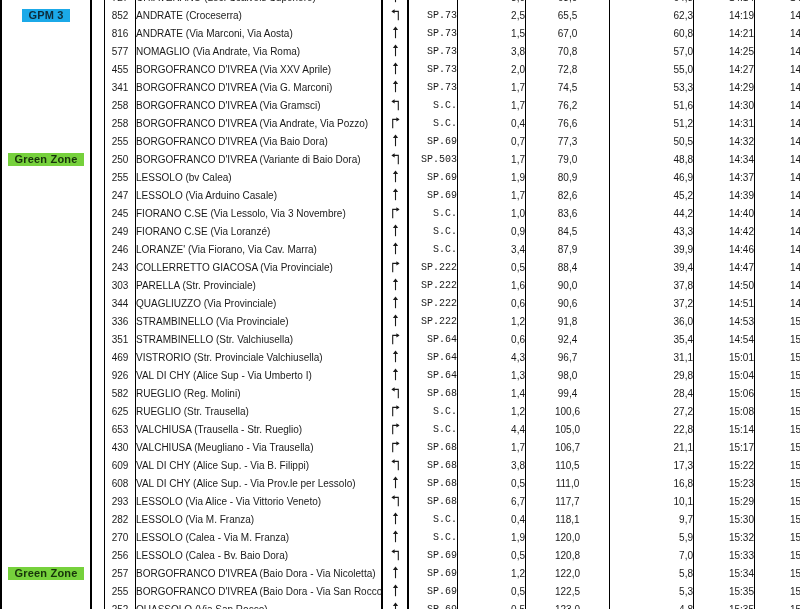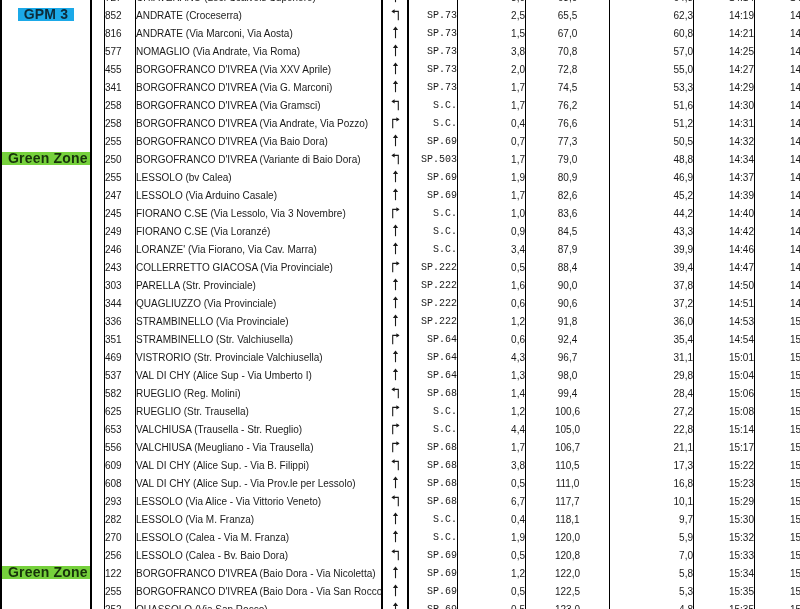--- a/index.html
+++ b/index.html
@@ -27,38 +27,38 @@
     line-height:18px;
     padding:0;
     vertical-align:middle;
     white-space:nowrap;
     overflow:hidden;
   }
 
   
   .c-zone   {width:88px;  text-align:center;}
   .c-gapa   {width:12px;}
-  .c-alt    {width:30px;  text-align:left; padding-right:3px;}
+  .c-alt    {width:30px;  text-align:center; padding-right:3px;}
   .c-name   {width:245px; text-align:left;  padding-left:4px;}
   .c-arrow  {width:24px;  text-align:center;}
   .c-road   {width:48px;  text-align:right;font-family:Liberation Mono, monospace;}
   .c-part   {width:67px;  text-align:right; padding-right:3px;}
   .c-tot    {width:83px;  text-align:center; padding-right:3px;}
   .c-rem    {width:83px;  text-align:right; padding-right:3px;margin-top:36px;}
   .c-t1     {width:60px;  text-align:right; padding-right:3px;}
   .c-t2     {width:60px;  text-align:right; padding-right:3px;}
 
   
   .vl-thick { border-left:2px solid #000; }
   .vl-thin  { border-left:1px solid #000; }
 
   
   .badge{
     display:inline-block;
-    font-size:14px;
+    font-size:11px;
     font-weight:bold;
     line-height:13px;
     padding:0 6px;
     letter-spacing:.2px;
   }
   .badge.gpm   { background:#1BA9E8; color:#0d2b3a; }
   .badge.green { background:#76D13C; color:#17330a; }
 
   
   .arw{ display:inline-block; width:13px; height:13px; vertical-align:-2px; }
@@ -402,21 +402,21 @@
           <td class="c-road vl-thick">SP.64</td>
           <td class="c-part vl-thin">4,3</td>
           <td class="c-tot vl-thin">96,7</td>
           <td class="c-rem vl-thin">31,1</td>
           <td class="c-t1 vl-thin">15:01</td>
           <td class="c-t2 vl-thin">15:09</td>
         </tr>
         <tr class="route-row">
           <td class="c-zone vl-thick"></td>
           <td class="c-gapa vl-thick"></td>
-          <td class="c-alt vl-thin">537</td>
+          <td class="c-alt vl-thin">926</td>
           <td class="c-name vl-thin">VAL DI CHY (Alice Sup - Via Umberto I)</td>
           <td class="c-arrow vl-thick"><span class="arw"><svg viewBox="0 0 13 13" width="13" height="13">
                 <path d="M6.5 12.2 L6.5 1.6" stroke="#1a1a1a" stroke-width="1.1" fill="none"></path>
                 <path d="M6.5 0.6 L3.9 4.0 L9.1 4.0 Z" fill="#1a1a1a"></path>
               </svg></span></td>
           <td class="c-road vl-thick">SP.64</td>
           <td class="c-part vl-thin">1,3</td>
           <td class="c-tot vl-thin">98,0</td>
           <td class="c-rem vl-thin">29,8</td>
           <td class="c-t1 vl-thin">15:04</td>
@@ -466,21 +466,21 @@
           <td class="c-road vl-thick">S.C.</td>
           <td class="c-part vl-thin">4,4</td>
           <td class="c-tot vl-thin">105,0</td>
           <td class="c-rem vl-thin">22,8</td>
           <td class="c-t1 vl-thin">15:14</td>
           <td class="c-t2 vl-thin">15:23</td>
         </tr>
         <tr class="route-row">
           <td class="c-zone vl-thick"></td>
           <td class="c-gapa vl-thick"></td>
-          <td class="c-alt vl-thin">556</td>
+          <td class="c-alt vl-thin">430</td>
           <td class="c-name vl-thin">VALCHIUSA (Meugliano - Via Trausella)</td>
           <td class="c-arrow vl-thick"><span class="arw"><svg viewBox="0 0 13 13" width="13" height="13">
                 <path d="M3.7 12.2 L3.7 3.4 L9.6 3.4" stroke="#1a1a1a" stroke-width="1.1" fill="none"></path>
                 <path d="M10.6 3.4 L7.4 1.2 L7.4 5.6 Z" fill="#1a1a1a"></path>
               </svg></span></td>
           <td class="c-road vl-thick">SP.68</td>
           <td class="c-part vl-thin">1,7</td>
           <td class="c-tot vl-thin">106,7</td>
           <td class="c-rem vl-thin">21,1</td>
           <td class="c-t1 vl-thin">15:17</td>
@@ -578,21 +578,21 @@
           <td class="c-road vl-thick">SP.69</td>
           <td class="c-part vl-thin">0,5</td>
           <td class="c-tot vl-thin">120,8</td>
           <td class="c-rem vl-thin">7,0</td>
           <td class="c-t1 vl-thin">15:33</td>
           <td class="c-t2 vl-thin">15:42</td>
         </tr>
         <tr class="route-row">
           <td class="c-zone vl-thick"><span class="badge green">Green Zone</span></td>
           <td class="c-gapa vl-thick"></td>
-          <td class="c-alt vl-thin">122</td>
+          <td class="c-alt vl-thin">257</td>
           <td class="c-name vl-thin">BORGOFRANCO D'IVREA (Baio Dora - Via Nicoletta)</td>
           <td class="c-arrow vl-thick"><span class="arw"><svg viewBox="0 0 13 13" width="13" height="13">
                 <path d="M6.5 12.2 L6.5 1.6" stroke="#1a1a1a" stroke-width="1.1" fill="none"></path>
                 <path d="M6.5 0.6 L3.9 4.0 L9.1 4.0 Z" fill="#1a1a1a"></path>
               </svg></span></td>
           <td class="c-road vl-thick">SP.69</td>
           <td class="c-part vl-thin">1,2</td>
           <td class="c-tot vl-thin">122,0</td>
           <td class="c-rem vl-thin">5,8</td>
           <td class="c-t1 vl-thin">15:34</td>

